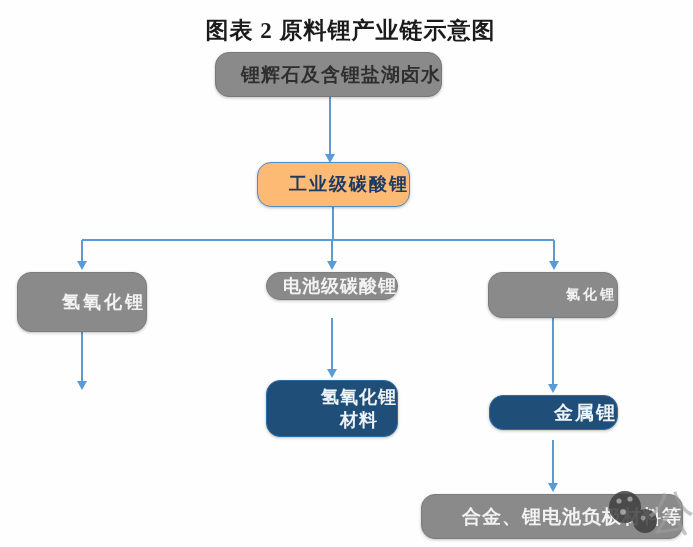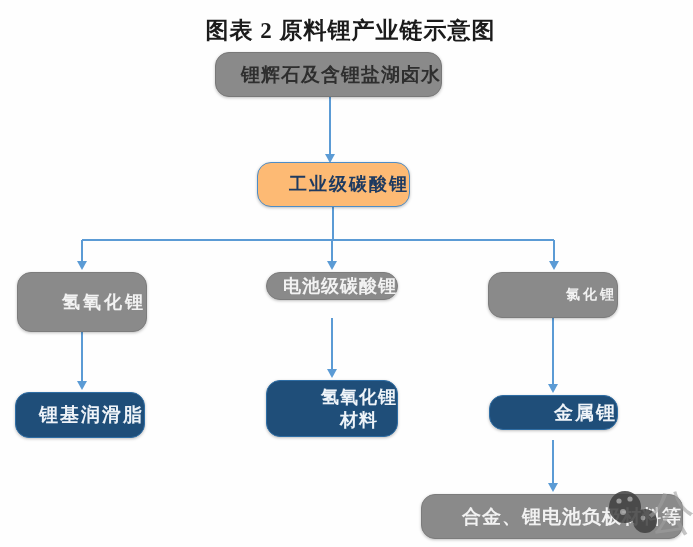--- a/index.html
+++ b/index.html
@@ -143,23 +143,20 @@
   </div>
 
   <div class="node box-gray n-battery">
     <span>电池级碳酸锂</span>
   </div>
 
   <div class="node box-gray n-chloride">
     <span>氯化锂</span>
   </div>
 
-  <div class="node box-navy n-grease">
-    <span>锂基润滑脂</span>
-  </div>
 
   <div class="node box-navy n-cathode">
     <span>氢氧化锂
 材料</span>
   </div>
 
   <div class="node box-navy n-metal">
     <span>金属锂</span>
   </div>
 

